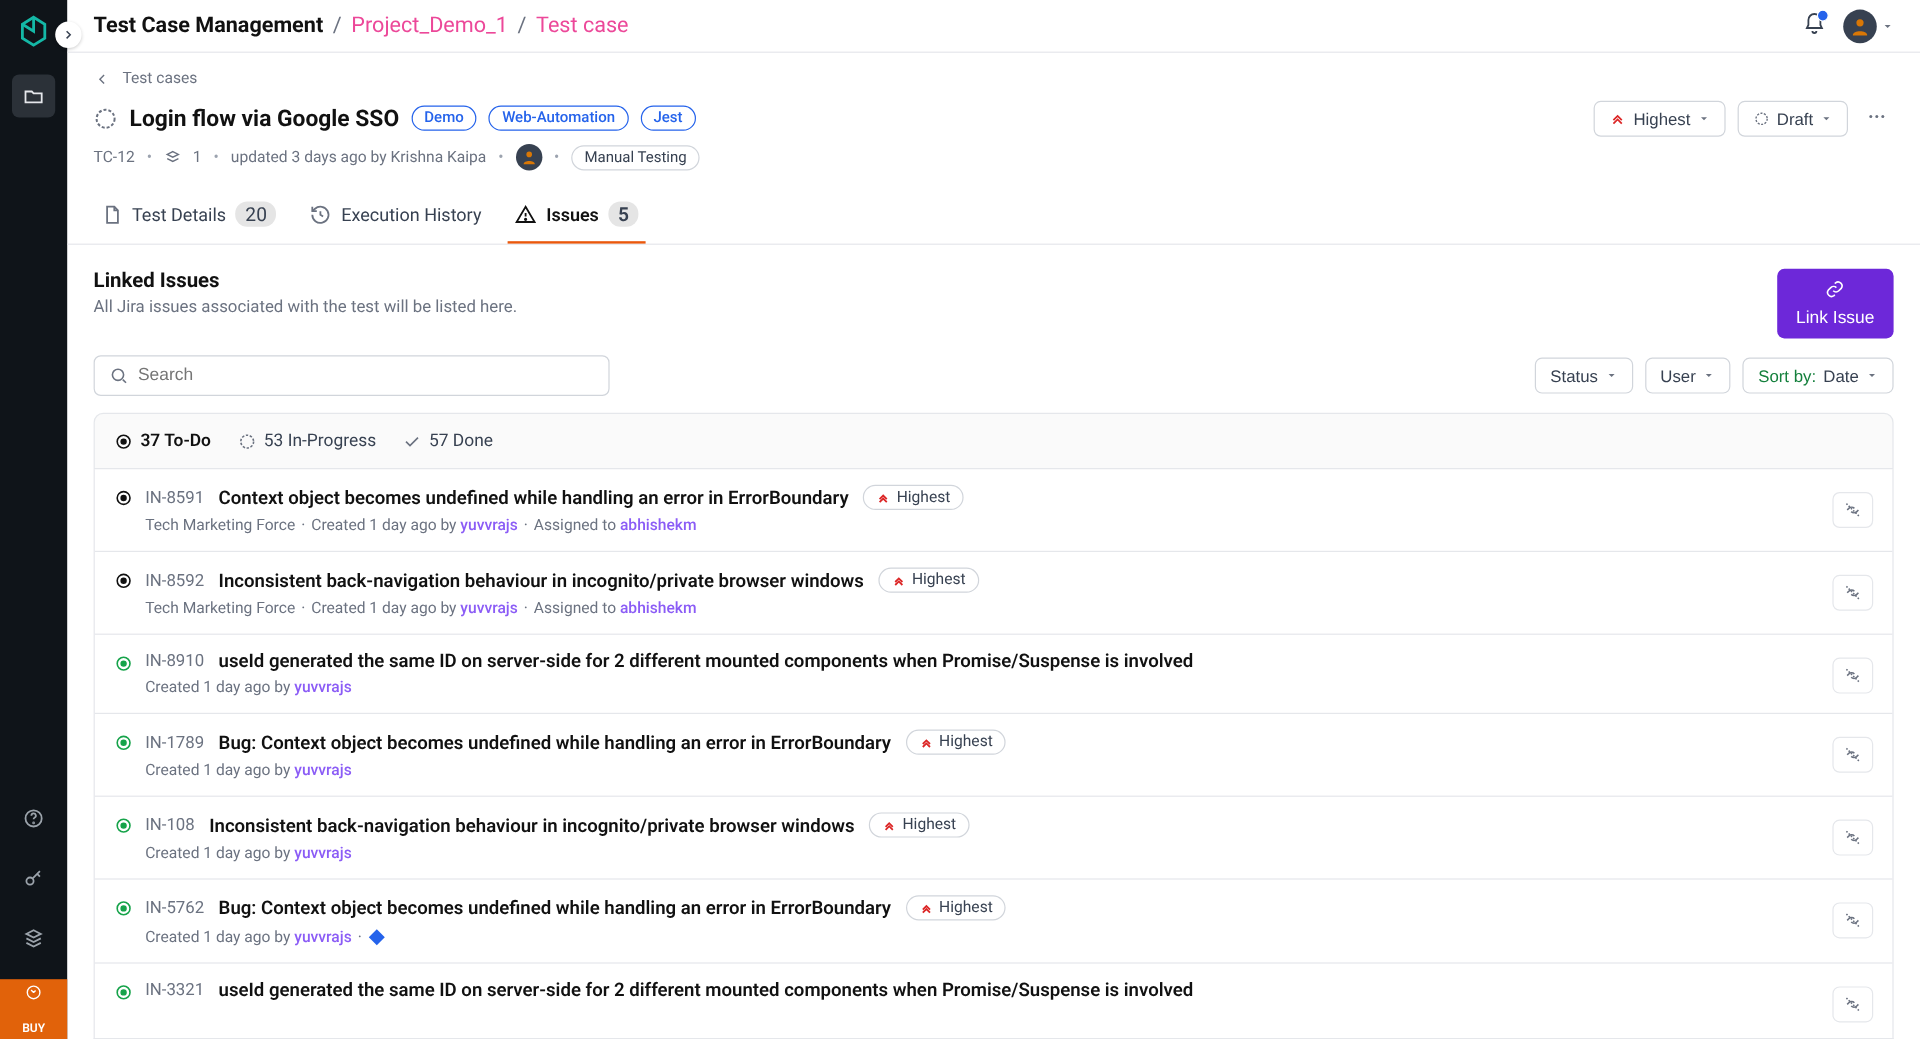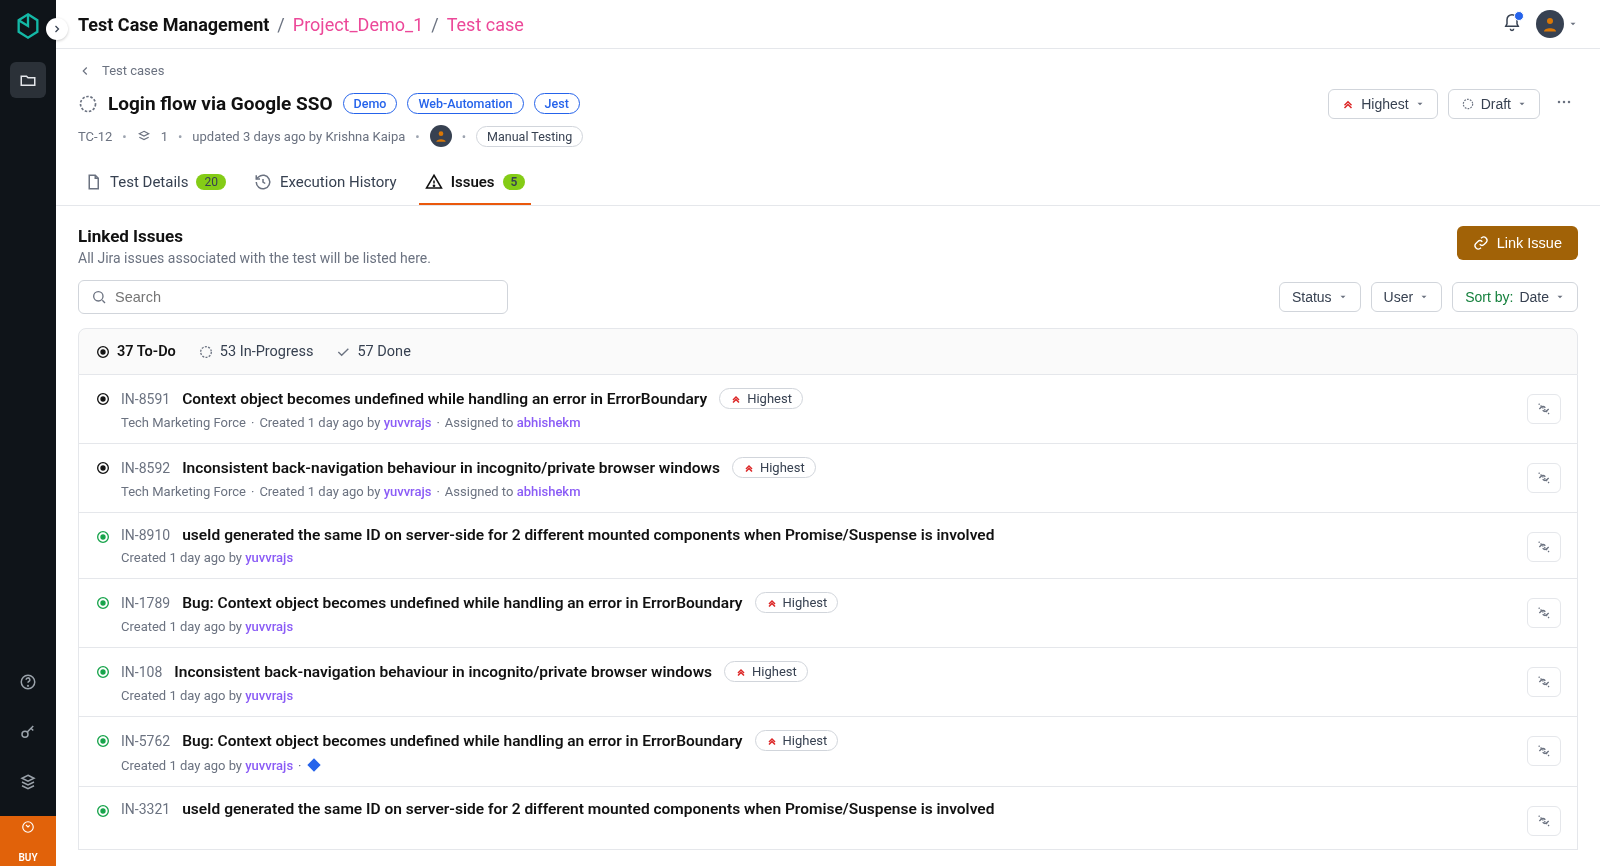--- a/index.html
+++ b/index.html
@@ -31,25 +31,25 @@
 .tag-blue { border: 1px solid #2563eb; color: #2563eb; padding: 2px 10px; border-radius: 12px; font-size: 12.5px; font-weight: 500; }
 .title-right { margin-left: auto; display: flex; align-items: center; gap: 10px; }
 .pill-btn { border: 1px solid #d1d5db; border-radius: 6px; padding: 6px 12px; display: flex; align-items: center; gap: 6px; font-size: 14px; color: #374151; background: #fff; cursor: pointer; }
 .more-btn { border: none; background: none; cursor: pointer; padding: 4px; }
 .meta-row { padding: 0 22px 14px; display: flex; align-items: center; gap: 10px; font-size: 13px; color: #6b7280; }
 .meta-dot { color: #9ca3af; }
 .meta-chip { border: 1px solid #d1d5db; border-radius: 12px; padding: 2px 10px; color: #374151; font-size: 12.5px; }
 .tabs { border-bottom: 1px solid #e5e7eb; display: flex; gap: 16px; padding: 0 22px; }
 .tab { display: flex; align-items: center; gap: 8px; padding: 12px 6px; color: #374151; font-size: 15px; cursor: pointer; border-bottom: 2px solid transparent; }
 .tab.active { border-bottom-color: #ea580c; font-weight: 600; color: #111; }
-.tab-badge { background: #84cc16; border-radius: 10px; padding: 1px 8px; font-size: 12px; color: #374151; }
+.tab-badge { background: #e5e5e5; border-radius: 10px; padding: 1px 8px; font-size: 16px; color: #374151; }
 .section-head { padding: 20px 22px 14px; display: flex; align-items: flex-start; }
 .section-head h2 { font-size: 17px; font-weight: 700; margin-bottom: 4px; }
 .section-head p { font-size: 14px; color: #6b7280; }
-.link-btn { margin-left: auto; background: #a16207; color: #fff; border: none; border-radius: 6px; padding: 9px 16px; display: flex; align-items: center; gap: 8px; font-size: 14.5px; font-weight: 500; cursor: pointer; }
+.link-btn { margin-left: auto; background: #6d28d9; color: #fff; border: none; border-radius: 6px; padding: 9px 16px; display: flex; align-items: center; gap: 8px; font-size: 14.5px; font-weight: 500; cursor: pointer; flex-direction: column; }
 .filter-row { padding: 0 22px 14px; display: flex; align-items: center; gap: 10px; }
 .search-box { width: 430px; border: 1px solid #d1d5db; border-radius: 6px; padding: 8px 12px; display: flex; align-items: center; gap: 8px; }
 .search-box input { border: none; outline: none; flex: 1; font-size: 14.5px; }
 .filter-right { margin-left: auto; display: flex; gap: 10px; }
 .status-bar { margin: 0 22px; border: 1px solid #e5e7eb; background: #fafafa; border-radius: 8px 8px 0 0; padding: 14px 16px; display: flex; gap: 22px; font-size: 14.5px; color: #374151; }
 .status-item { display: flex; align-items: center; gap: 6px; }
 .issues-list { margin: 0 22px; border: 1px solid #e5e7eb; border-top: none; }
 .issue-row { border-bottom: 1px solid #e5e7eb; padding: 13px 16px; display: flex; align-items: flex-start; gap: 10px; }
 .issue-row:last-child { border-bottom: none; }
 .issue-icon { margin-top: 3px; flex-shrink: 0; }

